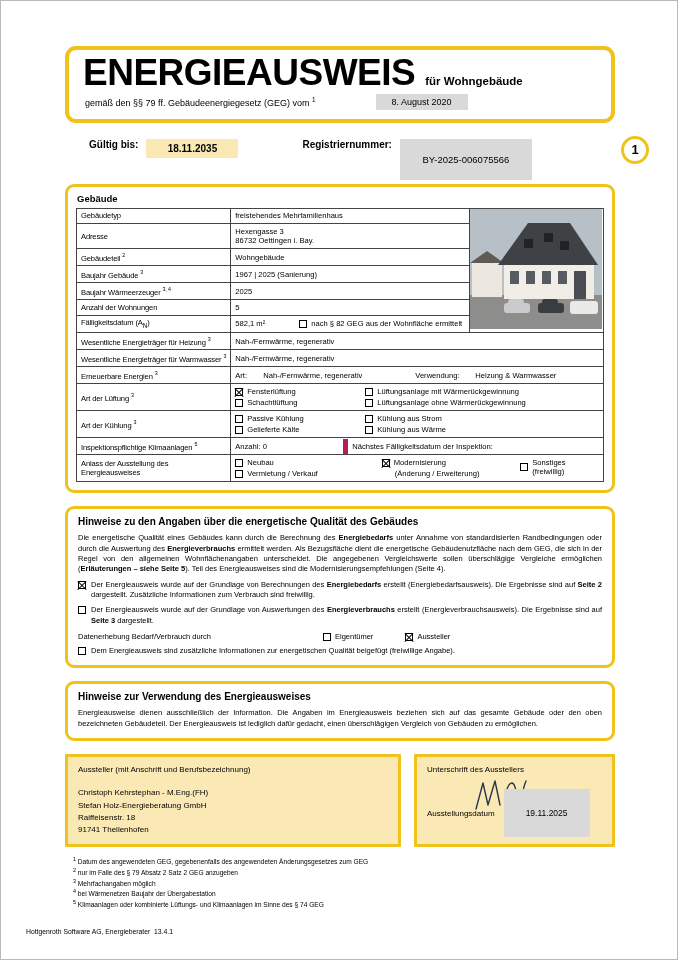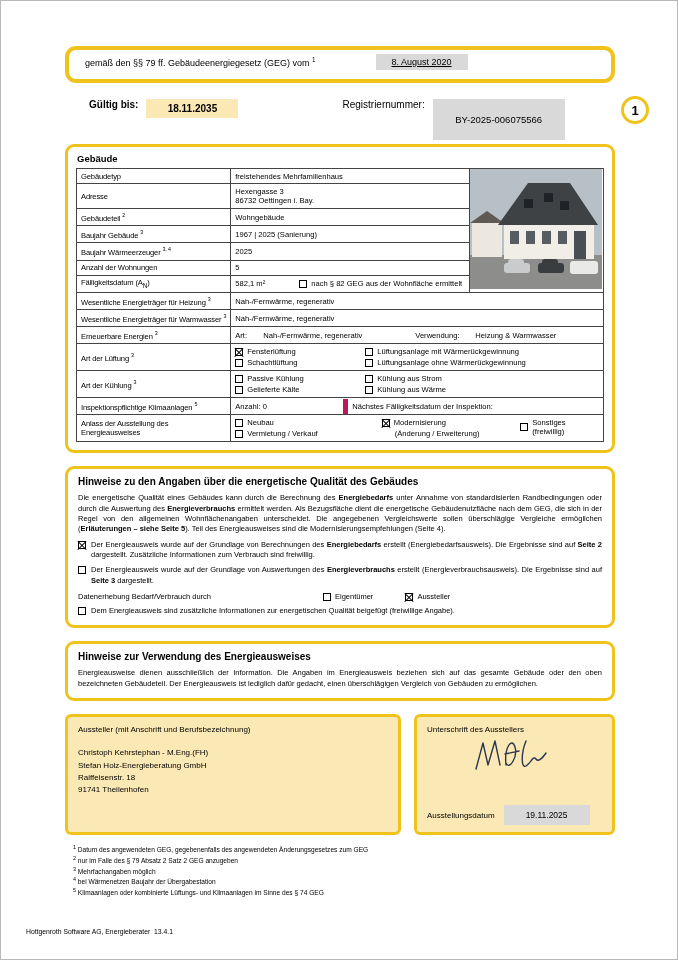--- a/index.html
+++ b/index.html
@@ -10,27 +10,27 @@
   .content { width:550px; margin-left:64px; padding-top:45px; }
   .ybox { border:3.5px solid var(--accent); border-radius:9px; background:#fff; }
   .gray-box { background:var(--graybox); display:inline-block; text-align:center; }
 
   
   .hdr { border-width:4px; border-radius:11px; padding:3px 14px 9px; }
   .hdr-top { display:flex; align-items:baseline; gap:10px; }
   .hdr-title { font-size:37px; font-weight:bold; letter-spacing:-0.5px; line-height:1.08; }
   .hdr-sub { font-size:11.5px; font-weight:bold; }
   .hdr-law { display:flex; align-items:center; font-size:9px; margin-top:1px; margin-left:2px; }
-  .hdr-law .gray-box { padding:3px 0; width:92px; margin-left:60px;text-decoration:underline; }
+  .hdr-law .gray-box { padding:3px 0; width:92px; margin-left:60px; }
 
   
   .validity { display:flex; align-items:flex-start; margin-top:16px; font-size:10px; position:relative; height:26px; }
   .v-label { font-weight:bold; margin-left:24px; }
   .v-date { font-weight:bold; background:var(--panel); padding:4px 0; width:92px; text-align:center; margin-left:8px; }
-  .r-label { font-weight:normal; margin-left:104px; }
+  .r-label { font-weight:bold; margin-left:64px; }
   .r-box { padding:15px 0; width:132px; margin-left:8px; font-size:9.5px; }
   .page-circle { position:absolute; right:-34px; top:-3px; width:28px; height:28px; border:3.5px solid var(--accent); border-radius:50%; background:#fff; display:flex; align-items:center; justify-content:center; font-size:13px; font-weight:bold; }
 
   
   .bbox { margin-top:19px; padding:4px 8px 8px; }
   .bbox-title { font-weight:bold; font-size:9.5px; margin:2px 0 4px 1px; }
   .btable { width:100%; border-collapse:collapse; font-size:7.6px; line-height:1.25; }
   .btable td { border:1px solid #444; padding:2.5px 4px; vertical-align:middle; }
   td.lbl { width:154px; white-space:nowrap; letter-spacing:-0.15px; }
   td.lbl.wrap { white-space:normal; }
@@ -61,43 +61,47 @@
   .sec-title { font-size:10px; font-weight:bold; margin-bottom:6px; }
   .para { font-size:7.5px; line-height:1.38; text-align:justify; }
   .cbrow { display:flex; gap:5px; margin-top:5px; }
   .cbrow .cb { margin-top:1px; }
   .cbtext { font-size:7.5px; line-height:1.38; text-align:justify; flex:1; }
   .dtrow { display:flex; align-items:center; margin-top:6px; font-size:7.5px; }
   .dt1 { margin-left:112px; } .dt2 { margin-left:32px;text-align:right; }
 
   
   .bottom { display:flex; gap:13px; margin-top:13px; }
-  .panel { background:var(--panel); border:3px solid var(--accent); border-radius:6px; padding:8px 10px; height:121px; }
+  .panel { background:var(--panel); border:3px solid var(--accent); border-radius:1px; padding:8px 10px; height:93px; }
   .issuer { width:336px; }
   .sig { flex:1; position:relative; }
   .p-title { font-size:8px; }
   .addr { margin-top:13px; font-size:8px; line-height:1.55; }
   .sigsvg { position:absolute; left:55px; top:16px; }
   .sigrow { position:absolute; left:10px; right:8px; bottom:7px; display:flex; align-items:center; gap:9px; font-size:8px; }
-  .sigrow .gray-box { padding:5px 0; width:86px; font-size:8.5px; }
+  .sigrow .gray-box { padding:19px 0; width:86px; font-size:8.5px; }
 
   
   .footnotes { margin-top:9px; padding-left:8px; font-size:6.6px; line-height:1.45; }
   .fn sup { font-size:5.4px; }
   .footer { position:absolute; left:25px; bottom:24px; font-size:6.8px; white-space:pre-wrap; }
   sup { font-size:0.7em; }
   b { font-weight:bold; }
 </style>
 </head>
 <body>
 
 <div class="page">
   <div class="content">
 
     <div class="ybox hdr">
+      <div class="hdr-top">
+        <span class="hdr-title">ENERGIEAUSWEIS</span>
+        <span class="hdr-sub">für Wohngebäude</span>
+      </div>
       <div class="hdr-law">
         <span><span>gemäß den §§ 79 ff. Gebäudeenergiegesetz (GEG) vom</span> <sup>1</sup></span>
         <span class="gray-box">8. August 2020</span>
       </div>
     </div>
 
     <div class="validity">
       <span class="v-label">Gültig bis:</span>
       <span class="v-date">18.11.2035</span>
       <span class="r-label">Registriernummer:</span>

